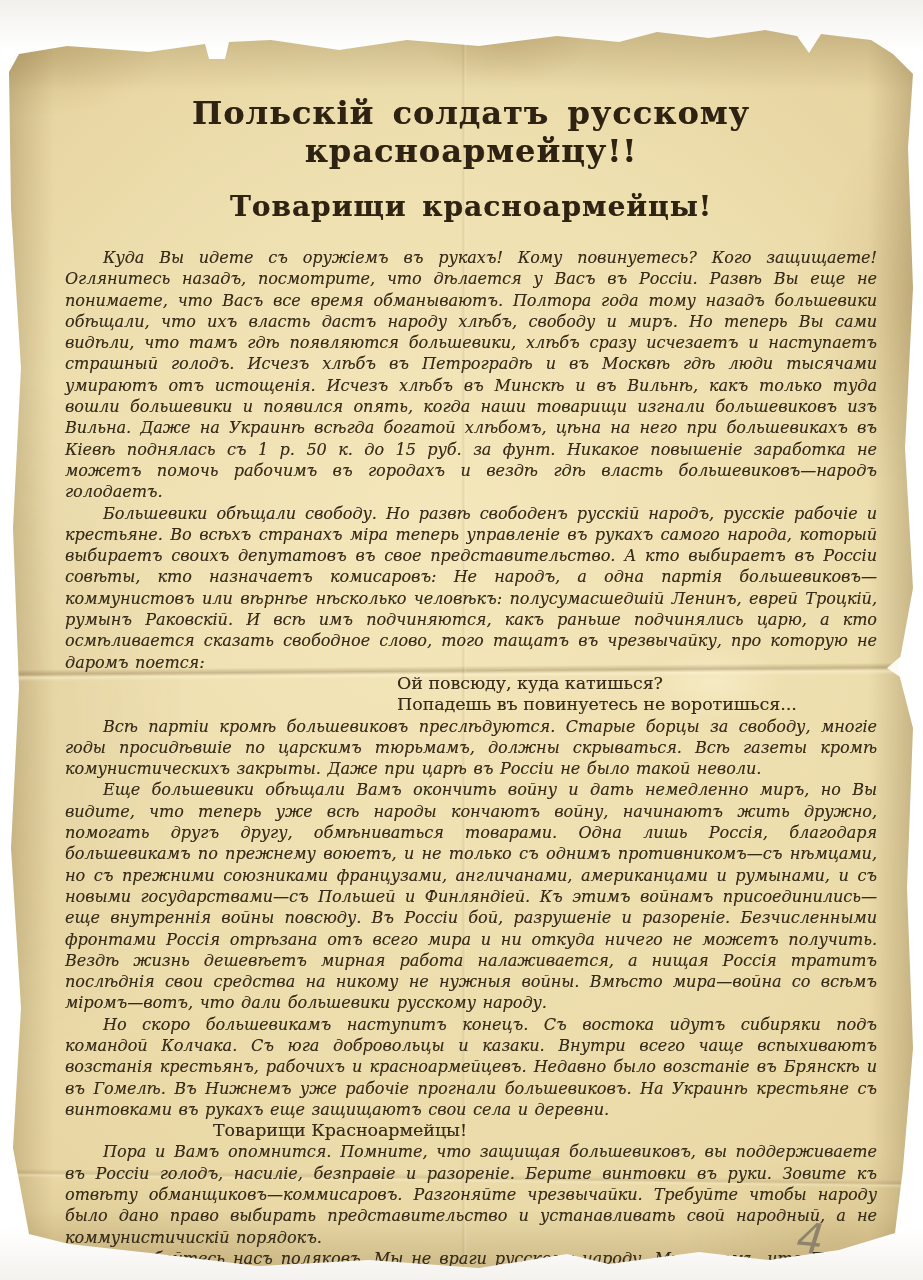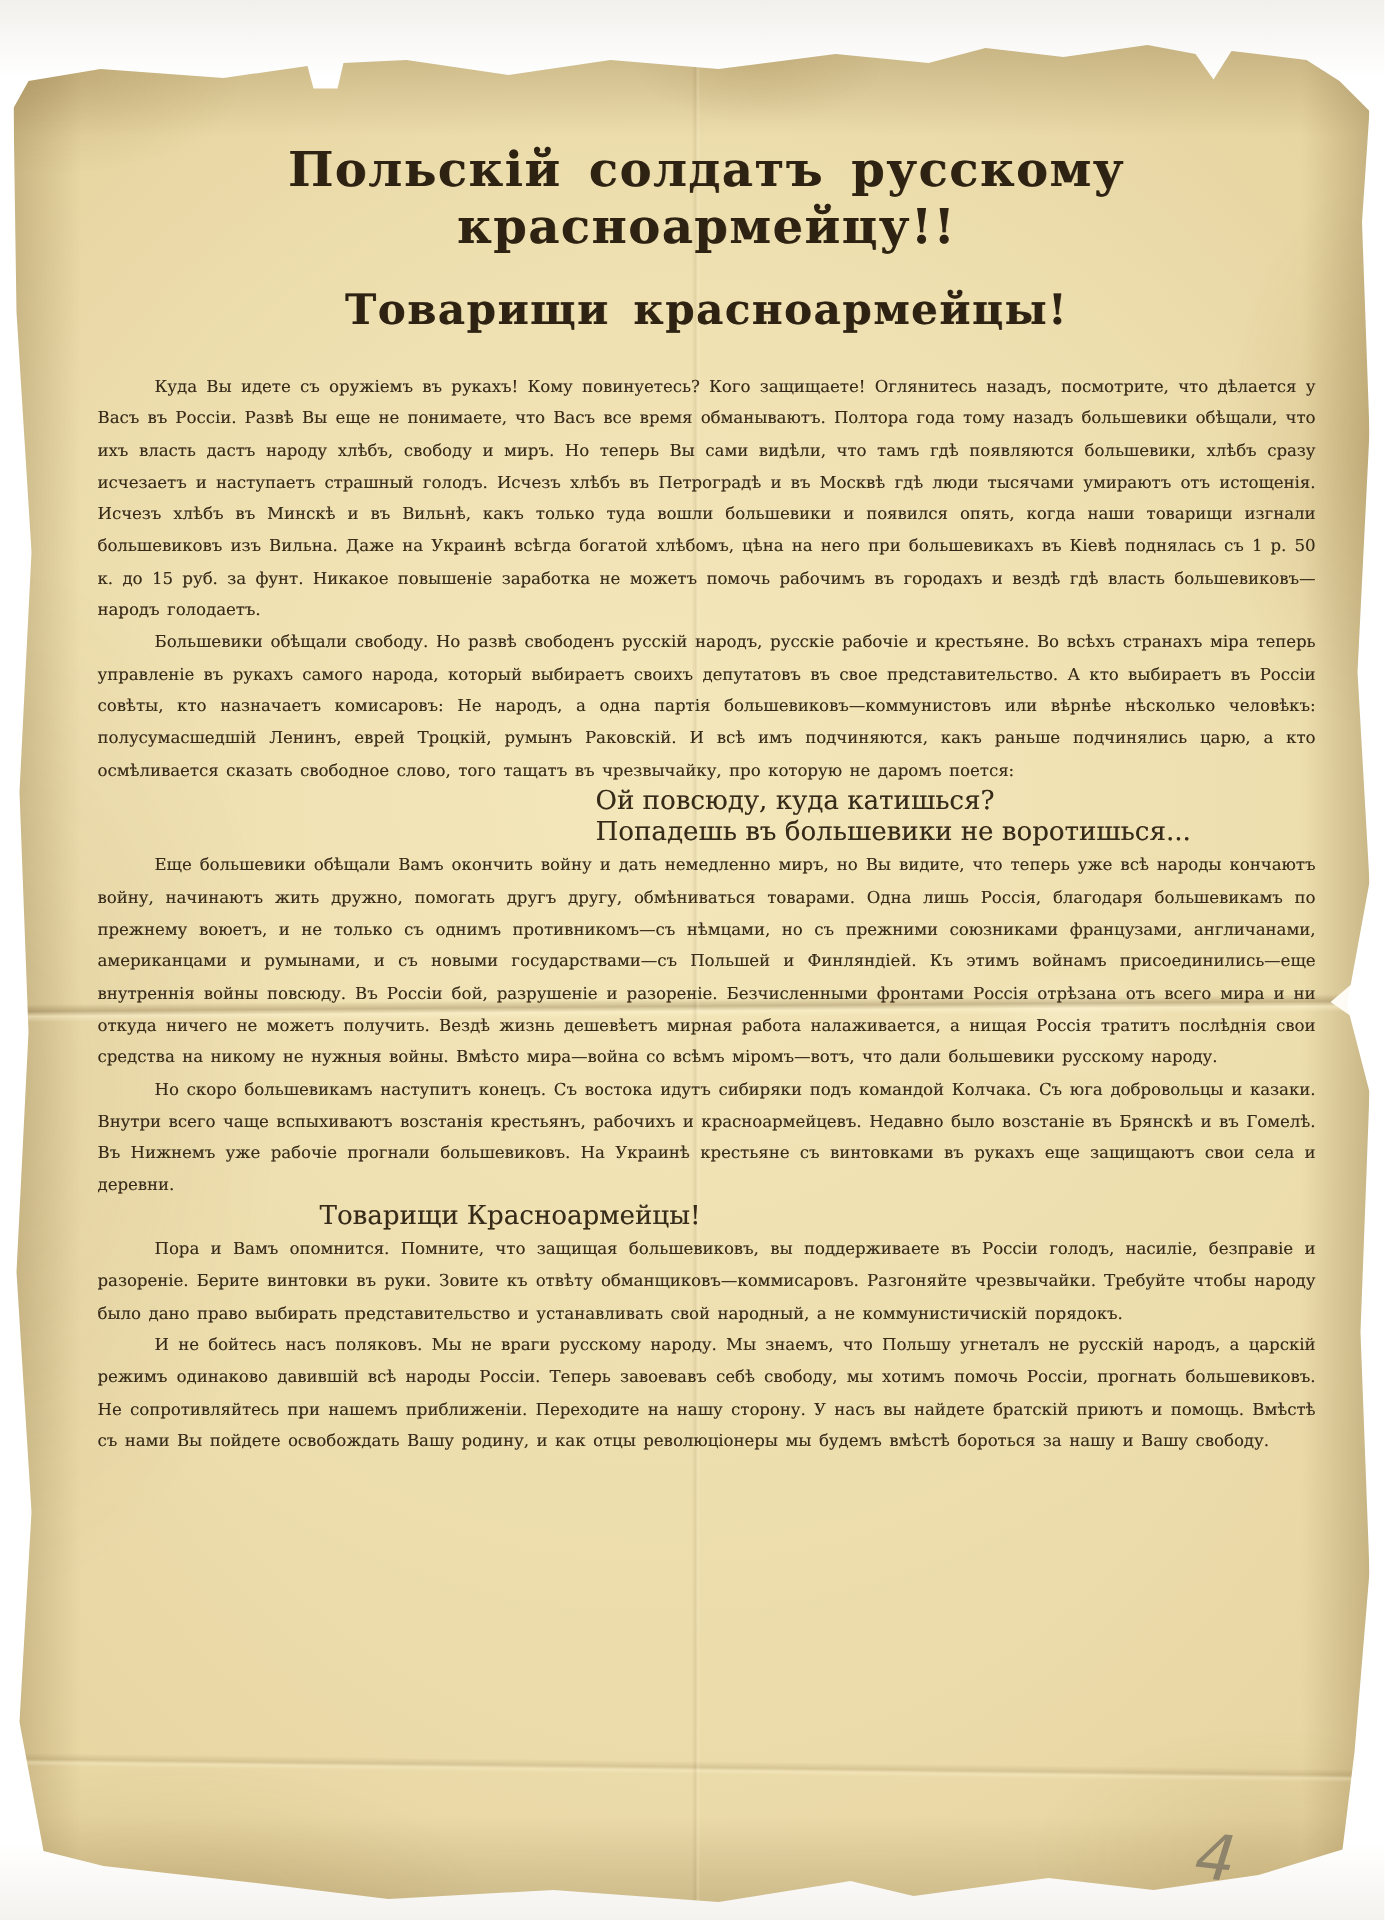--- a/index.html
+++ b/index.html
@@ -82,23 +82,24 @@
     word-spacing:6px; color:#2e2313;
     text-shadow:0.3px 0.3px 0 rgba(46,35,19,0.55);
   }
   .title2 {
     text-align:center; font-weight:bold; font-size:28px; letter-spacing:1px;
     word-spacing:5px; margin-top:20px; color:#2e2313;
     text-shadow:0.3px 0.3px 0 rgba(46,35,19,0.55);
   }
   .body-block { margin-top:24px; }
   .para {
-    font-size:11px; line-height:21.3px; text-align:justify;
+    font-size:16px; line-height:21.3px; text-align:justify;
     text-indent:38px; color:#362a19; word-spacing:1.5px;
     text-shadow:0.2px 0.2px 0 rgba(54,42,25,0.4);
+    font-style:italic;
   }
   .verse { margin-left:332px; }
   .verse-line {
     font-size:17.4px; line-height:21.3px; color:#362a19;
     text-shadow:0.2px 0.2px 0 rgba(54,42,25,0.4);
   }
   .subheading {
     font-size:17.4px; line-height:21.3px; color:#362a19;
     text-indent:148px; text-shadow:0.2px 0.2px 0 rgba(54,42,25,0.4);
   }
@@ -124,22 +125,23 @@
 
   <div class="content">
     <div class="title1">Польскій солдатъ русскому красноармейцу!!</div>
     <div class="title2">Товарищи красноармейцы!</div>
 
     <div class="body-block">
       <p class="para">Куда Вы идете съ оружіемъ въ рукахъ! Кому повинуетесь? Кого защищаете! Оглянитесь назадъ, посмотрите, что дѣлается у Васъ въ Россіи. Развѣ Вы еще не понимаете, что Васъ все время обманываютъ. Полтора года тому назадъ большевики обѣщали, что ихъ власть дастъ народу хлѣбъ, свободу и миръ. Но теперь Вы сами видѣли, что тамъ гдѣ появляются большевики, хлѣбъ сразу исчезаетъ и наступаетъ страшный голодъ. Исчезъ хлѣбъ въ Петроградѣ и въ Москвѣ гдѣ люди тысячами умираютъ отъ истощенія. Исчезъ хлѣбъ въ Минскѣ и въ Вильнѣ, какъ только туда вошли большевики и появился опять, когда наши товарищи изгнали большевиковъ изъ Вильна. Даже на Украинѣ всѣгда богатой хлѣбомъ, цѣна на него при большевикахъ въ Кіевѣ поднялась съ 1 р. 50 к. до 15 руб. за фунт. Никакое повышеніе заработка не можетъ помочь рабочимъ въ городахъ и вездѣ гдѣ власть большевиковъ—народъ голодаетъ.</p>
       <p class="para">Большевики обѣщали свободу. Но развѣ свободенъ русскій народъ, русскіе рабочіе и крестьяне. Во всѣхъ странахъ міра теперь управленіе въ рукахъ самого народа, который выбираетъ своихъ депутатовъ въ свое представительство. А кто выбираетъ въ Россіи совѣты, кто назначаетъ комисаровъ: Не народъ, а одна партія большевиковъ—коммунистовъ или вѣрнѣе нѣсколько человѣкъ: полусумасшедшій Ленинъ, еврей Троцкій, румынъ Раковскій. И всѣ имъ подчиняются, какъ раньше подчинялись царю, а кто осмѣливается сказать свободное слово, того тащатъ въ чрезвычайку, про которую не даромъ поется:</p>
       <div class="verse">
         <div class="verse-line">Ой повсюду, куда катишься?</div>
-        <div class="verse-line">Попадешь въ большевики не воротишься...</div>
+        <div class="verse-line">Попадешь въ повинуетесь не воротишься...</div>
       </div>
+      <p class="para">Всѣ партіи кромѣ большевиковъ преслѣдуются. Старые борцы за свободу, многіе годы просидѣвшіе по царскимъ тюрьмамъ, должны скрываться. Всѣ газеты кромѣ комунистическихъ закрыты. Даже при царѣ въ Россіи не было такой неволи.</p>
       <p class="para">Еще большевики обѣщали Вамъ окончить войну и дать немедленно миръ, но Вы видите, что теперь уже всѣ народы кончаютъ войну, начинаютъ жить дружно, помогать другъ другу, обмѣниваться товарами. Одна лишь Россія, благодаря большевикамъ по прежнему воюетъ, и не только съ однимъ противникомъ—съ нѣмцами, но съ прежними союзниками французами, англичанами, американцами и румынами, и съ новыми государствами—съ Польшей и Финляндіей. Къ этимъ войнамъ присоединились—еще внутреннія войны повсюду. Въ Россіи бой, разрушеніе и разореніе. Безчисленными фронтами Россія отрѣзана отъ всего мира и ни откуда ничего не можетъ получить. Вездѣ жизнь дешевѣетъ мирная работа налаживается, а нищая Россія тратитъ послѣднія свои средства на никому не нужныя войны. Вмѣсто мира—война со всѣмъ міромъ—вотъ, что дали большевики русскому народу.</p>
       <p class="para">Но скоро большевикамъ наступитъ конецъ. Съ востока идутъ сибиряки подъ командой Колчака. Съ юга добровольцы и казаки. Внутри всего чаще вспыхиваютъ возстанія крестьянъ, рабочихъ и красноармейцевъ. Недавно было возстаніе въ Брянскѣ и въ Гомелѣ. Въ Нижнемъ уже рабочіе прогнали большевиковъ. На Украинѣ крестьяне съ винтовками въ рукахъ еще защищаютъ свои села и деревни.</p>
       <div class="subheading">Товарищи Красноармейцы!</div>
       <p class="para">Пора и Вамъ опомнится. Помните, что защищая большевиковъ, вы поддерживаете въ Россіи голодъ, насиліе, безправіе и разореніе. Берите винтовки въ руки. Зовите къ отвѣту обманщиковъ—коммисаровъ. Разгоняйте чрезвычайки. Требуйте чтобы народу было дано право выбирать представительство и устанавливать свой народный, а не коммунистичискій порядокъ.</p>
       <p class="para">И не бойтесь насъ поляковъ. Мы не враги русскому народу. Мы знаемъ, что Польшу угнеталъ не русскій народъ, а царскій режимъ одинаково давившій всѣ народы Россіи. Теперь завоевавъ себѣ свободу, мы хотимъ помочь Россіи, прогнать большевиковъ. Не сопротивляйтесь при нашемъ приближеніи. Переходите на нашу сторону. У насъ вы найдете братскій приютъ и помощь. Вмѣстѣ съ нами Вы пойдете освобождать Вашу родину, и как отцы революціонеры мы будемъ вмѣстѣ бороться за нашу и Вашу свободу.</p>
     </div>
 
   </div>
 
   <div class="pencil-number">4</div>

